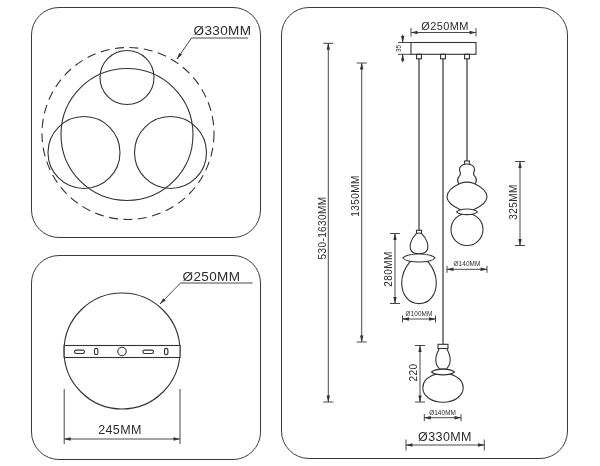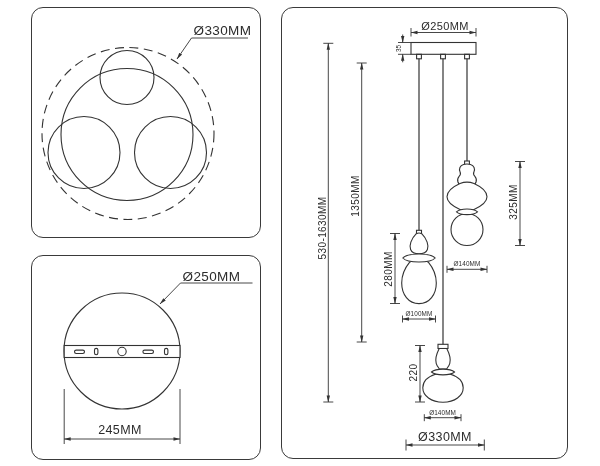--- a/index.html
+++ b/index.html
@@ -1,18 +1,18 @@
 <!DOCTYPE html>
 <html><head>
 <meta charset="utf-8">
 <style>
   html,body{margin:0;padding:0;background:#ffffff;}
   #stage{position:relative;width:600px;height:466px;background:#ffffff;overflow:hidden;
          font-family:"Liberation Sans", sans-serif;}
-  .panel{position:absolute;border:1.5px solid #3a3a3a;border-radius:12px;background:#ffffff;box-sizing:border-box;}
+  .panel{position:absolute;border:1.5px solid #3a3a3a;border-radius:28px;background:#ffffff;box-sizing:border-box;}
   #panel-top-view{left:31px;top:7px;width:230px;height:231px;}
   #panel-canopy-view{left:31px;top:255px;width:230px;height:205px;}
   #panel-front-view{left:281px;top:7px;width:287px;height:452px;}
   svg{display:block;position:absolute;left:0;top:0;}
   svg .ln{stroke:#333333;fill:none;stroke-width:1.1;}
   svg .lnf{stroke:#333333;fill:#ffffff;stroke-width:1.1;}
   svg .dim{stroke:#333333;fill:none;stroke-width:0.9;}
   svg .cord{stroke:#333333;fill:none;stroke-width:1.2;}
   svg text{fill:#2c2c2c;letter-spacing:0.4px;}
   .t13{font-size:13.5px;}

